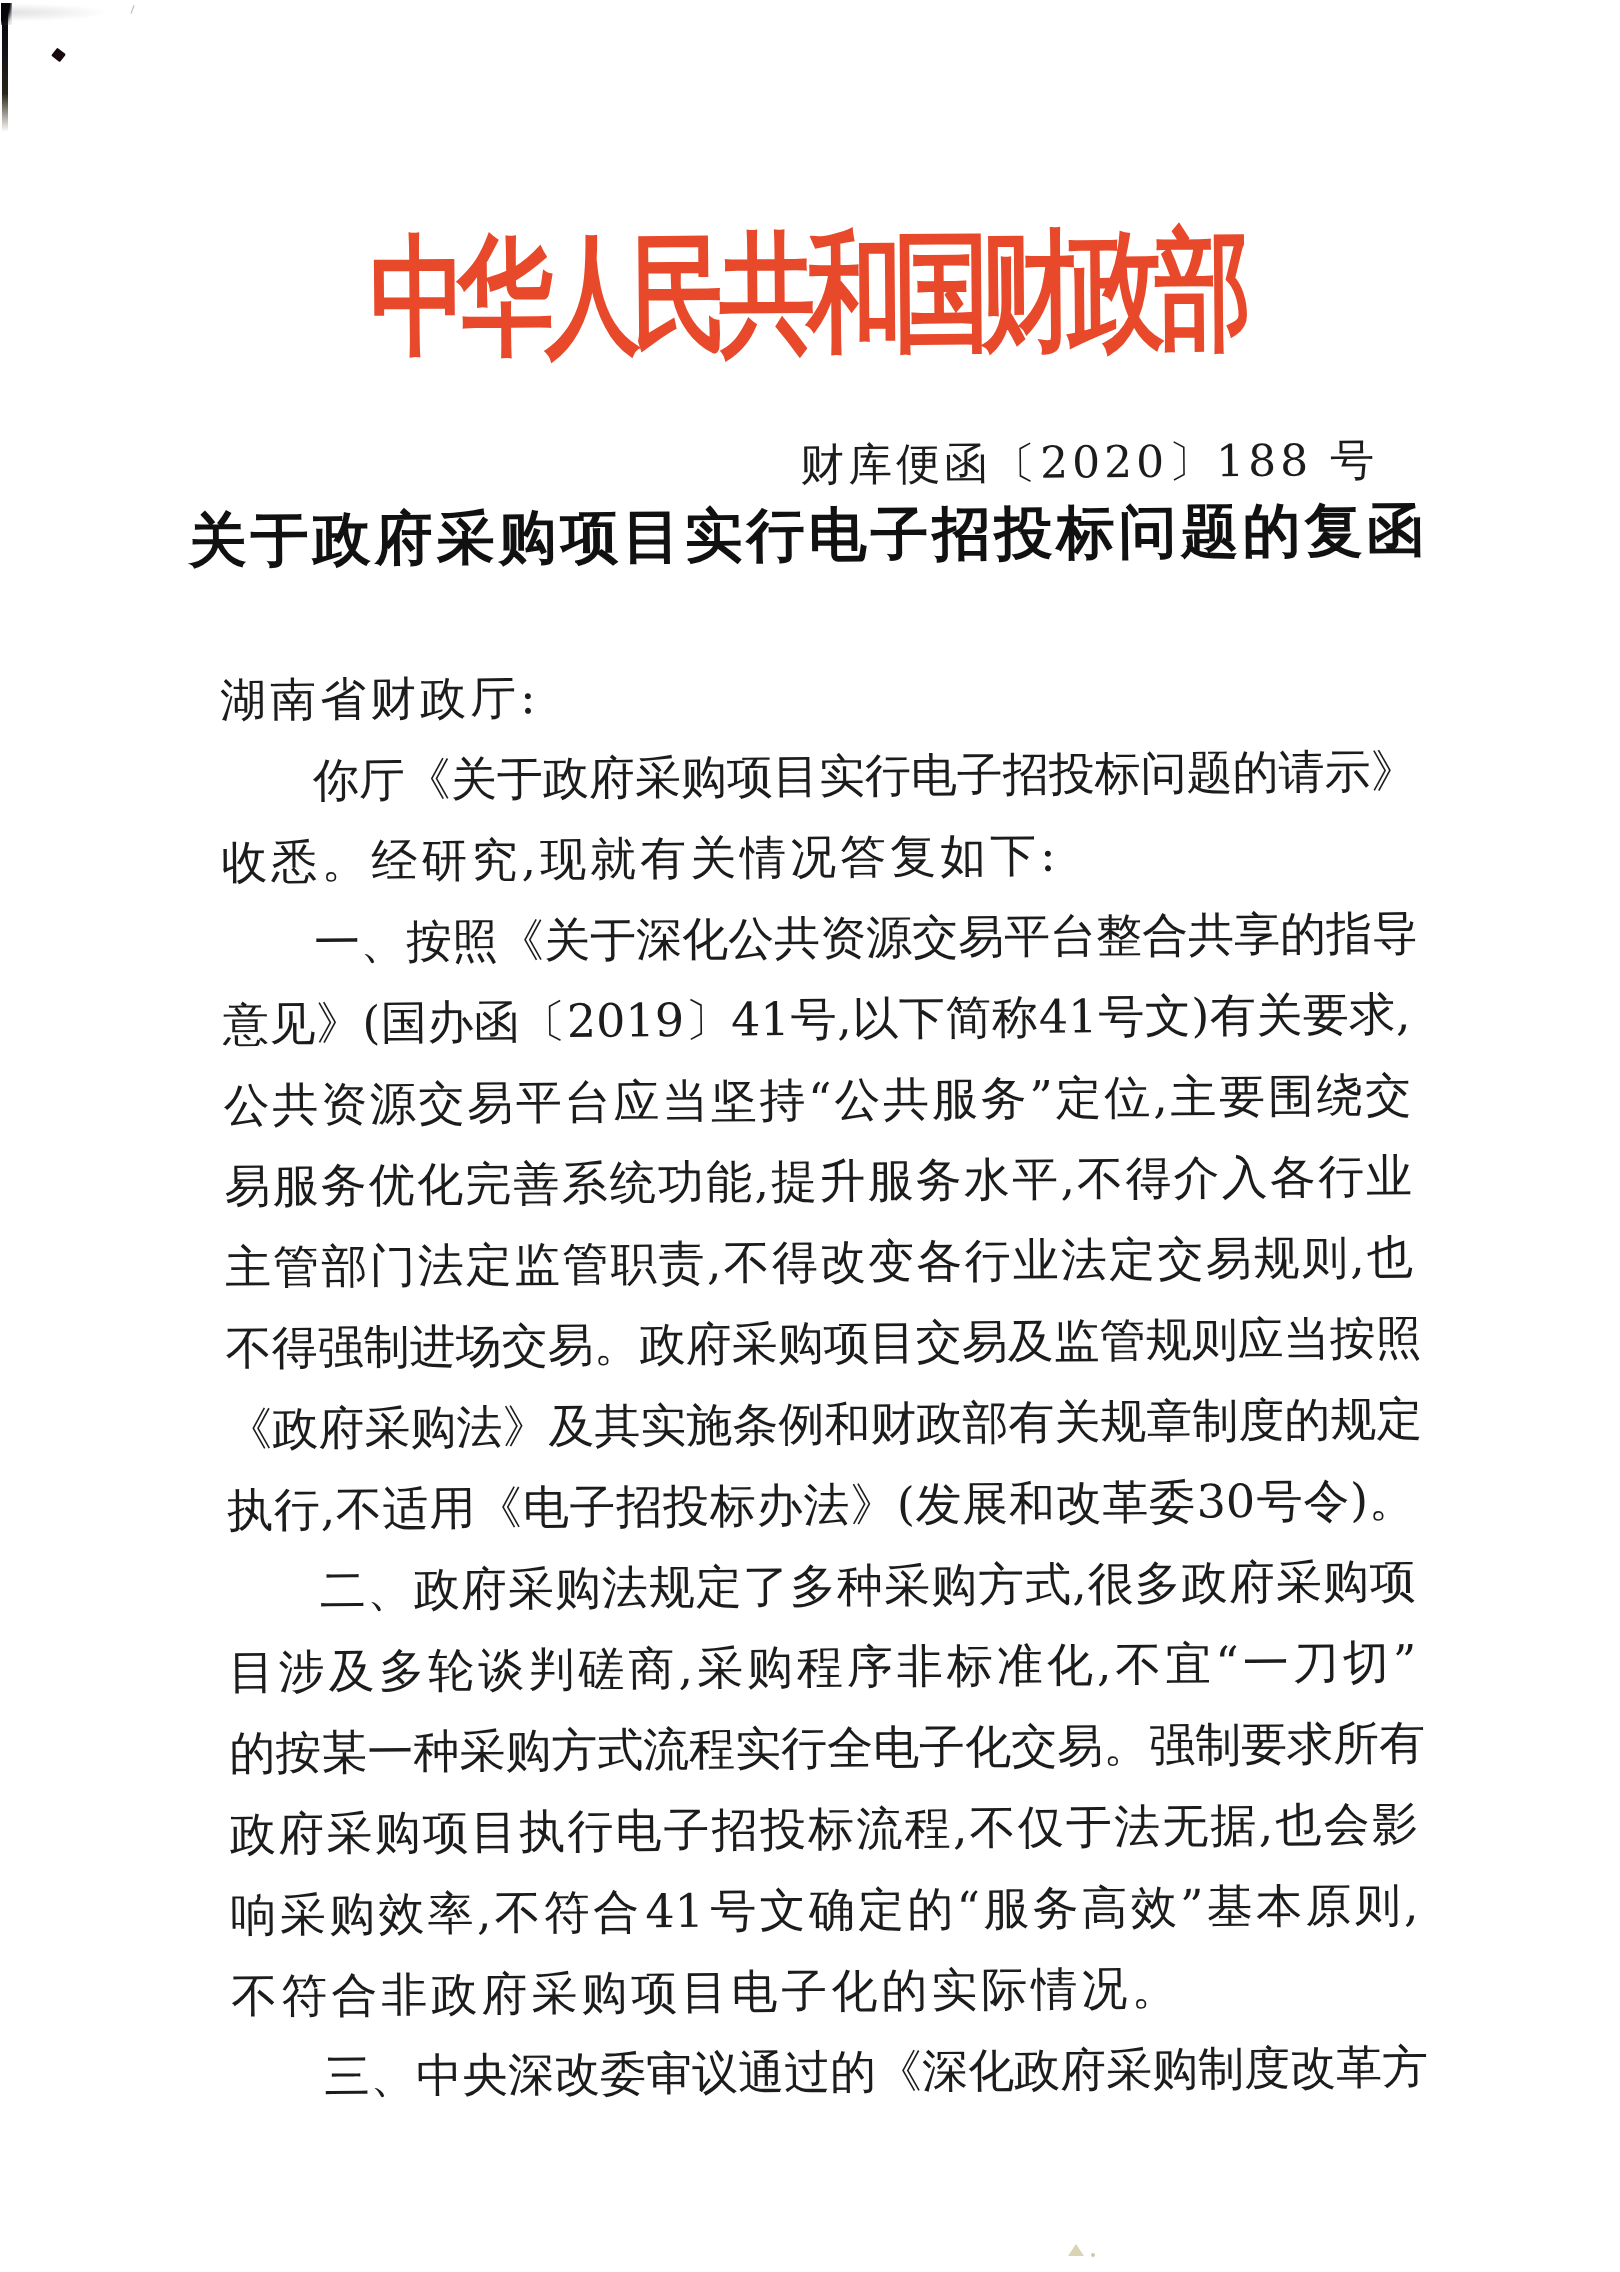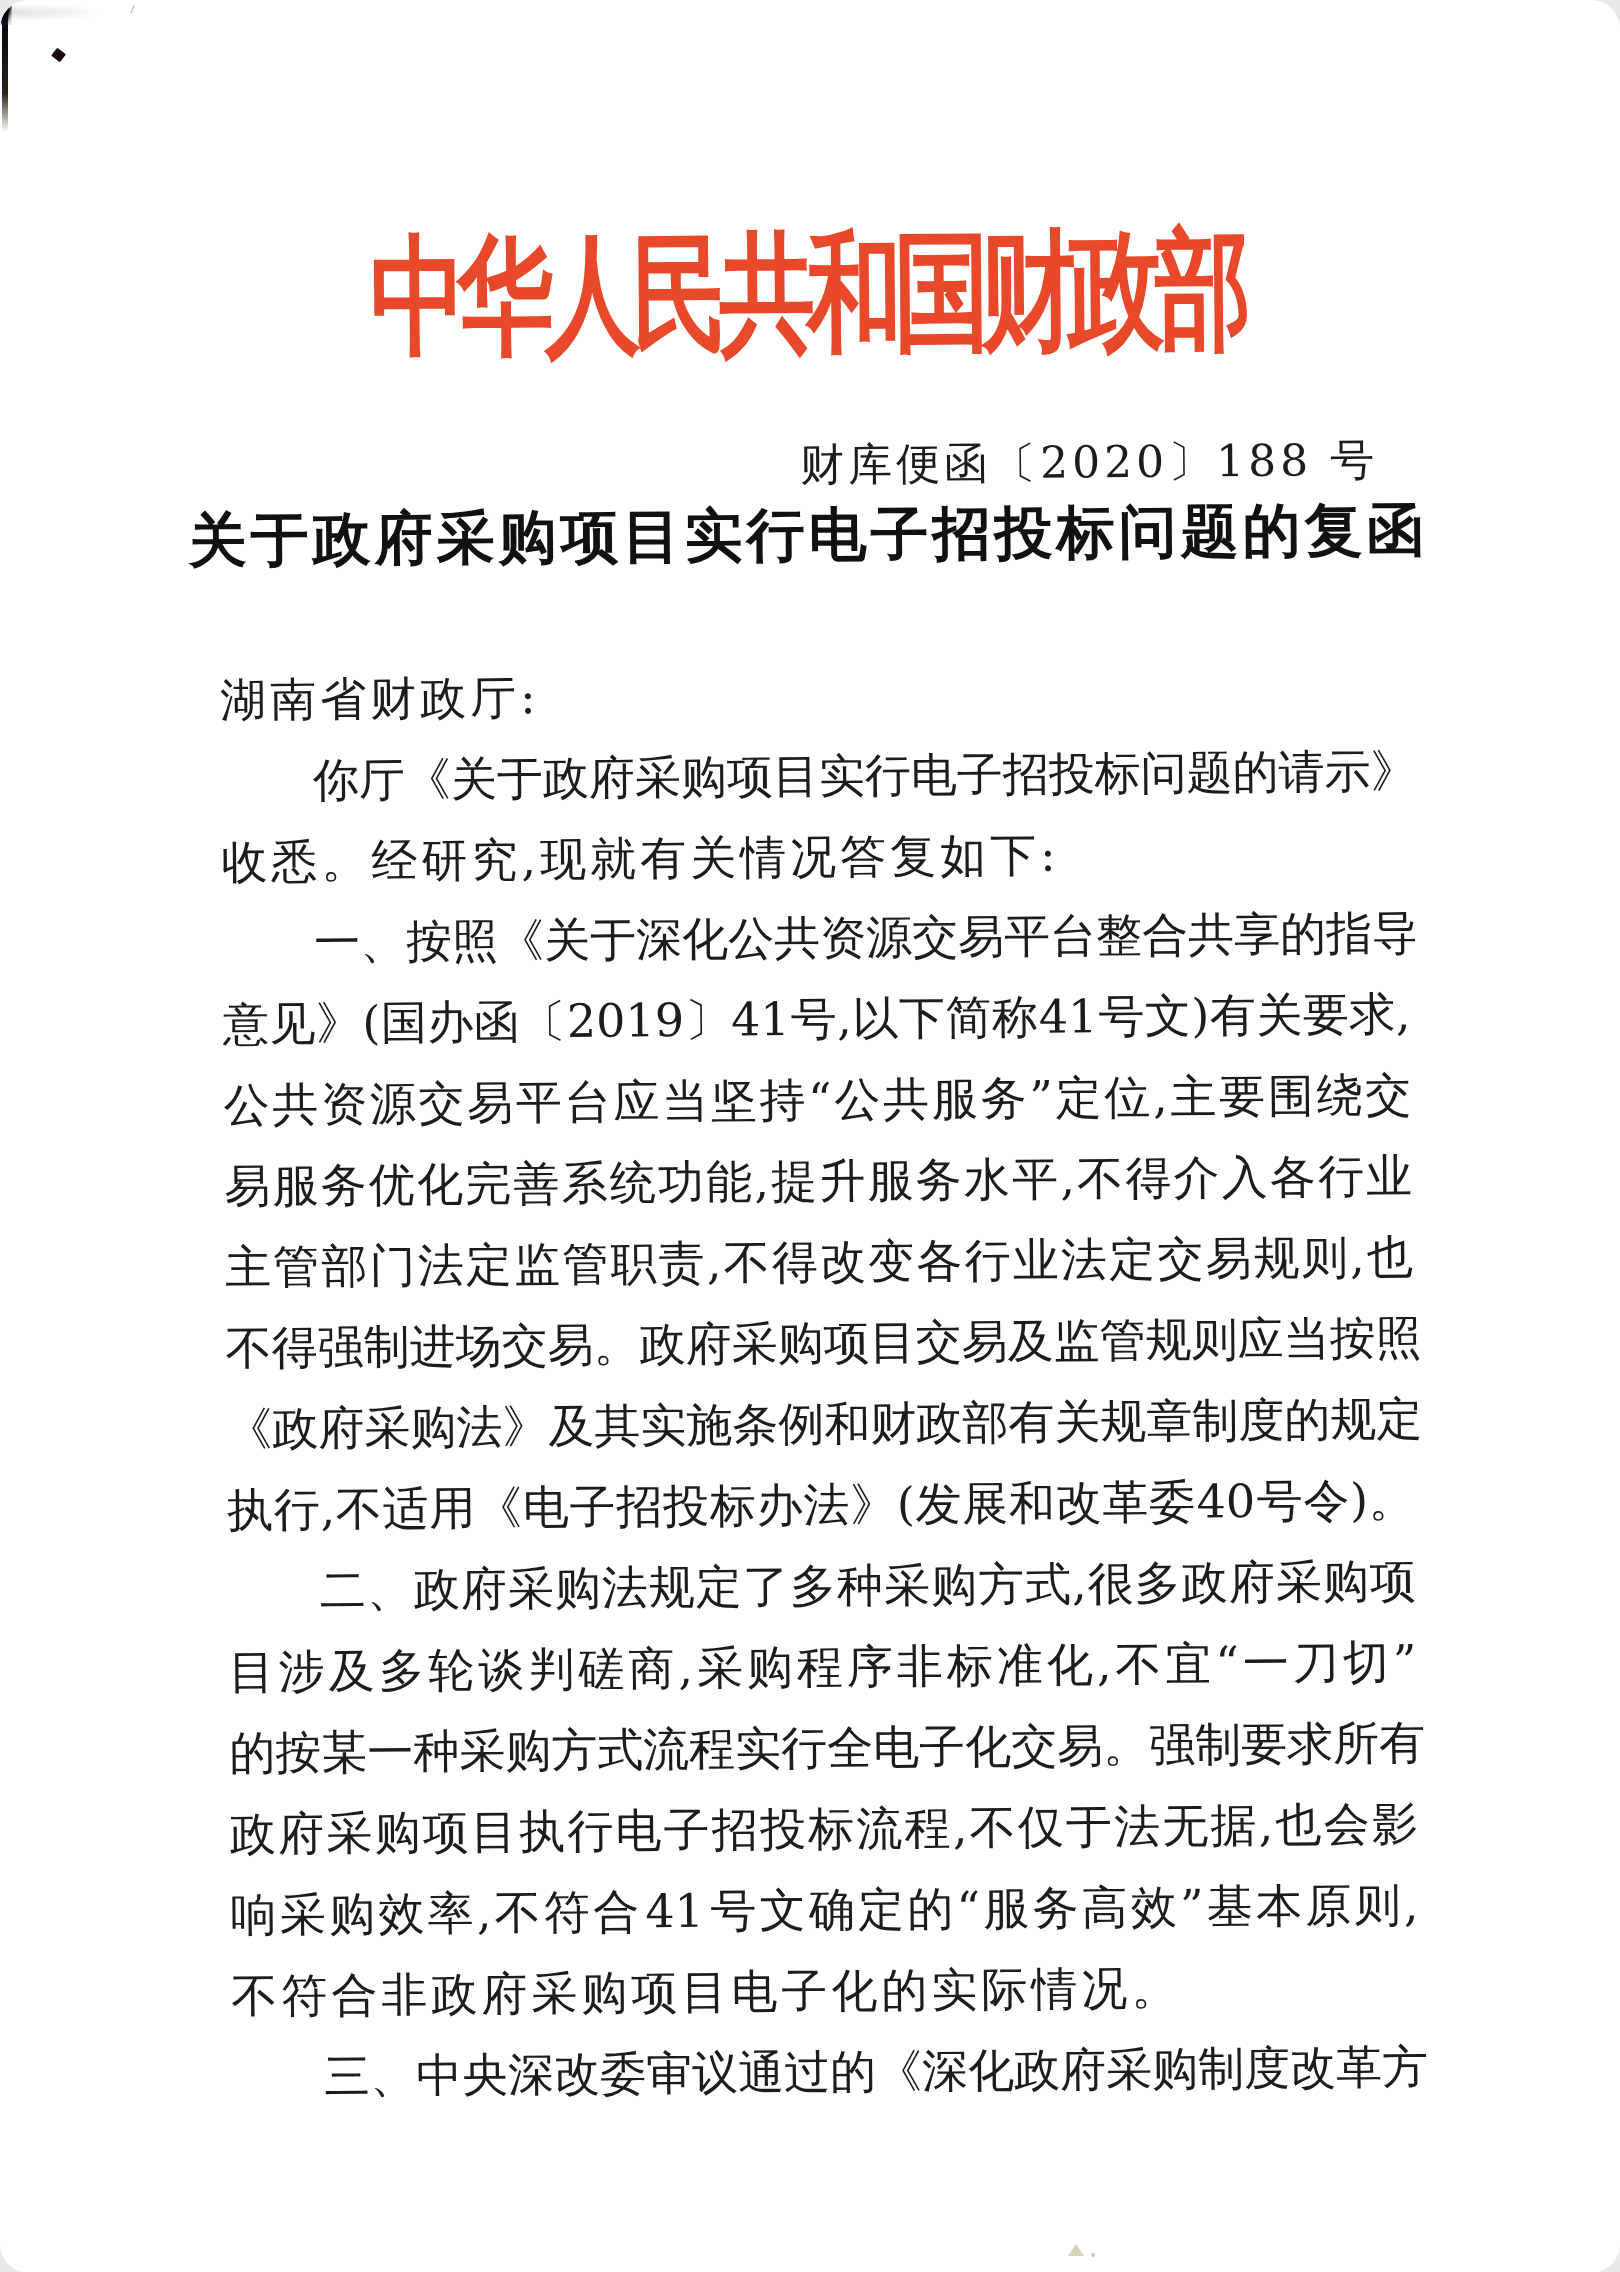--- a/index.html
+++ b/index.html
@@ -2,21 +2,20 @@
 <html style="font-size:10.6px"><head>
 <meta charset="utf-8">
 <style>
   html,body { margin:0; padding:0; background:#e9e9e9; }
   .page {
     position:relative;
     width:1620px; height:2273px;
     background:#ffffff;
     overflow:hidden;
     font-family:"DejaVu Serif","Liberation Serif",serif;
-    border-radius:29px;
   }
   .content { position:absolute; inset:0; transform:rotate(-0.5deg); transform-origin:211px 693px; }
 
   
   .org-header {
     position:absolute; top:232px; left:0; right:0;
     text-align:center;
     font-size:104px; line-height:106px;
     letter-spacing:-9.2px;
     white-space:nowrap;
@@ -349,21 +348,21 @@
           <span>法</span>
           <span>》</span>
           <span>(</span>
           <span>发</span>
           <span>展</span>
           <span>和</span>
           <span>改</span>
           <span>革</span>
           <span>委</span>
           <span> </span>
-          <span>40</span>
+          <span>30</span>
           <span> </span>
           <span>号</span>
           <span>令</span>
           <span>)</span>
           <span>。</span>
         </div>
         <div class="line just ind">
           <span>二</span>
           <span>、</span>
           <span>政</span>

